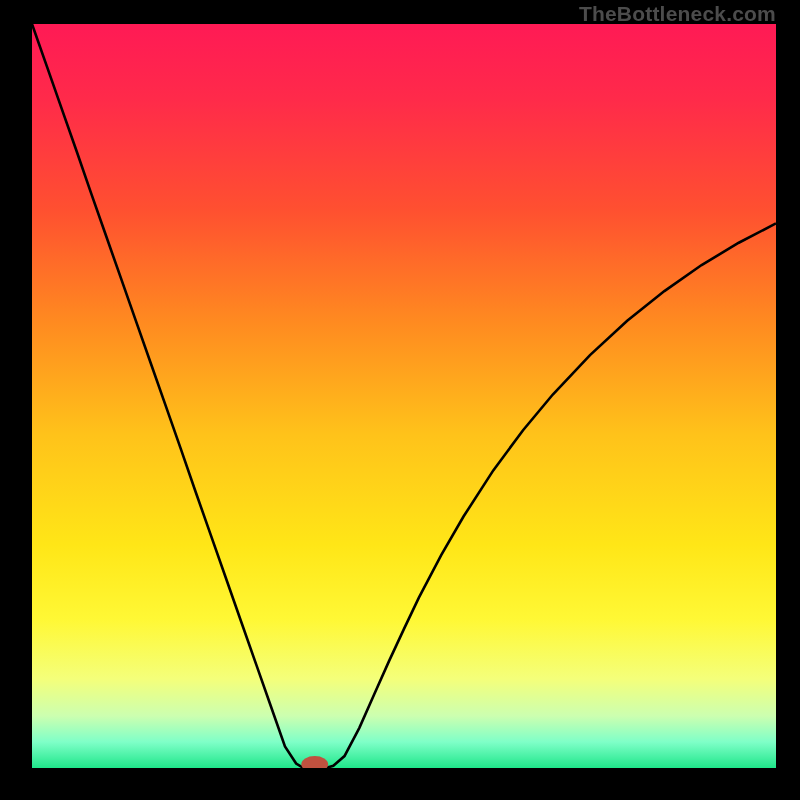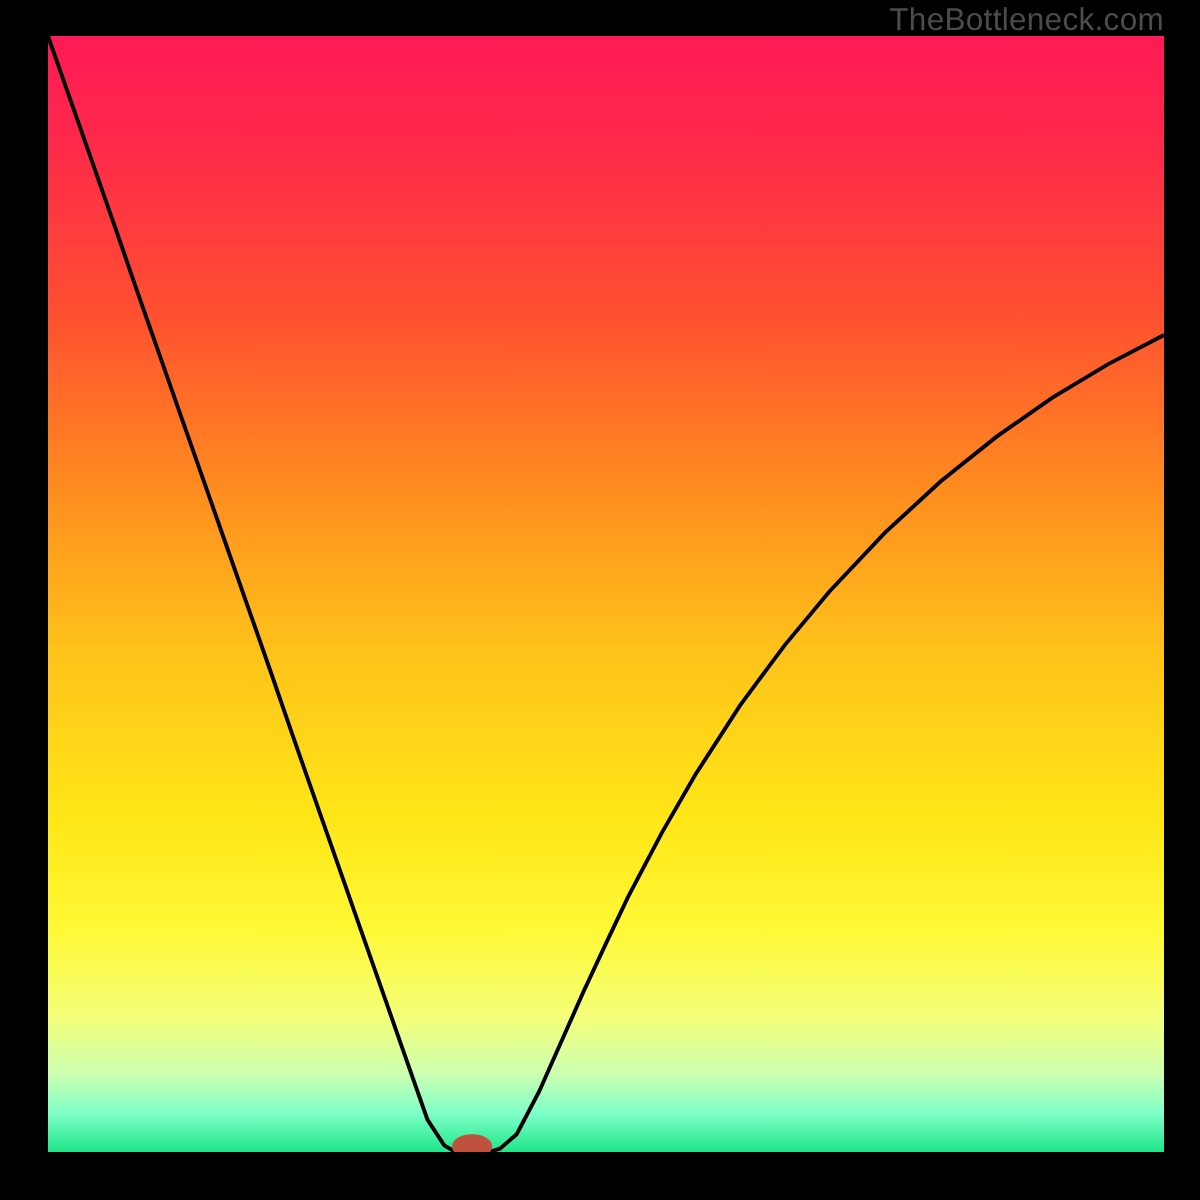--- a/index.html
+++ b/index.html
@@ -23,21 +23,21 @@
     width: 744px;
     height: 744px;
     overflow: hidden;
   }
   .watermark {
     position: absolute;
     top: 2px;
     right: 24px;
     color: #4c4c4c;
     font-size: 21px;
-    font-weight: 400;
+    font-weight: 700;
     letter-spacing: 0.2px;
   }
   svg { display: block; }
 </style>
 </head>
 <body>
 
 <div class="frame">
   <div class="plot">
     <svg id="chart-svg" viewBox="0 0 100 100" preserveAspectRatio="none" width="744" height="744">

